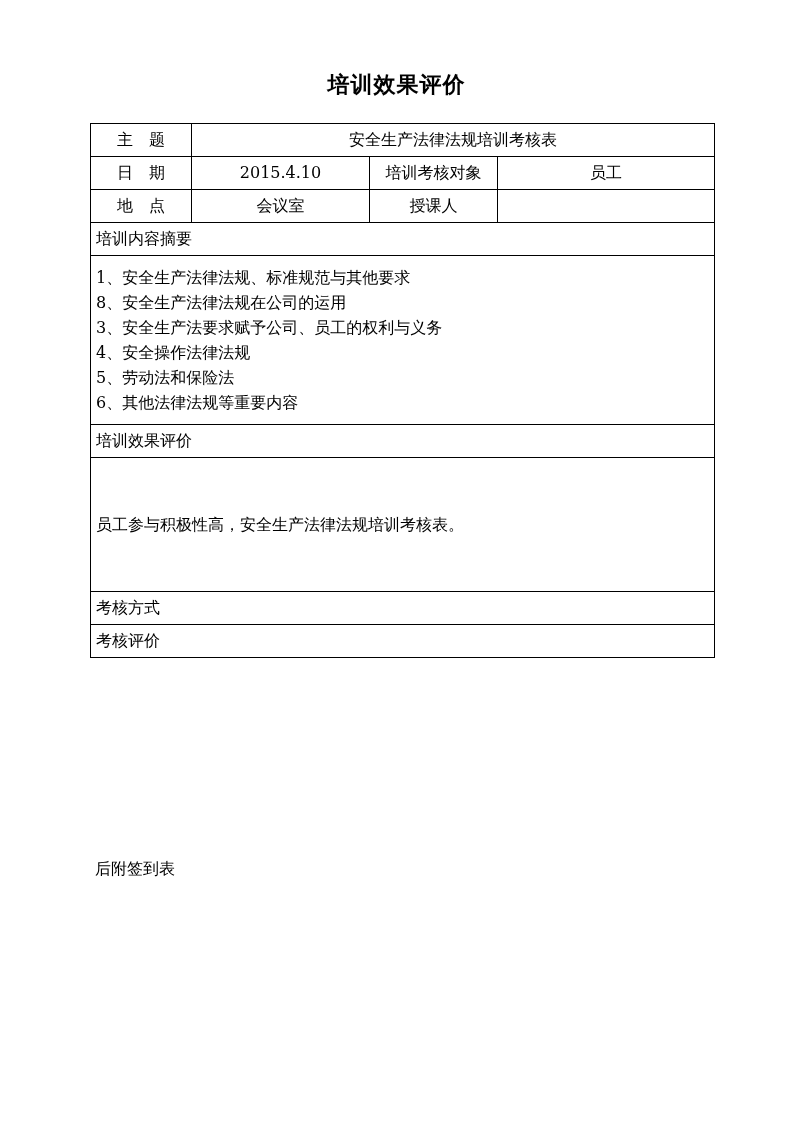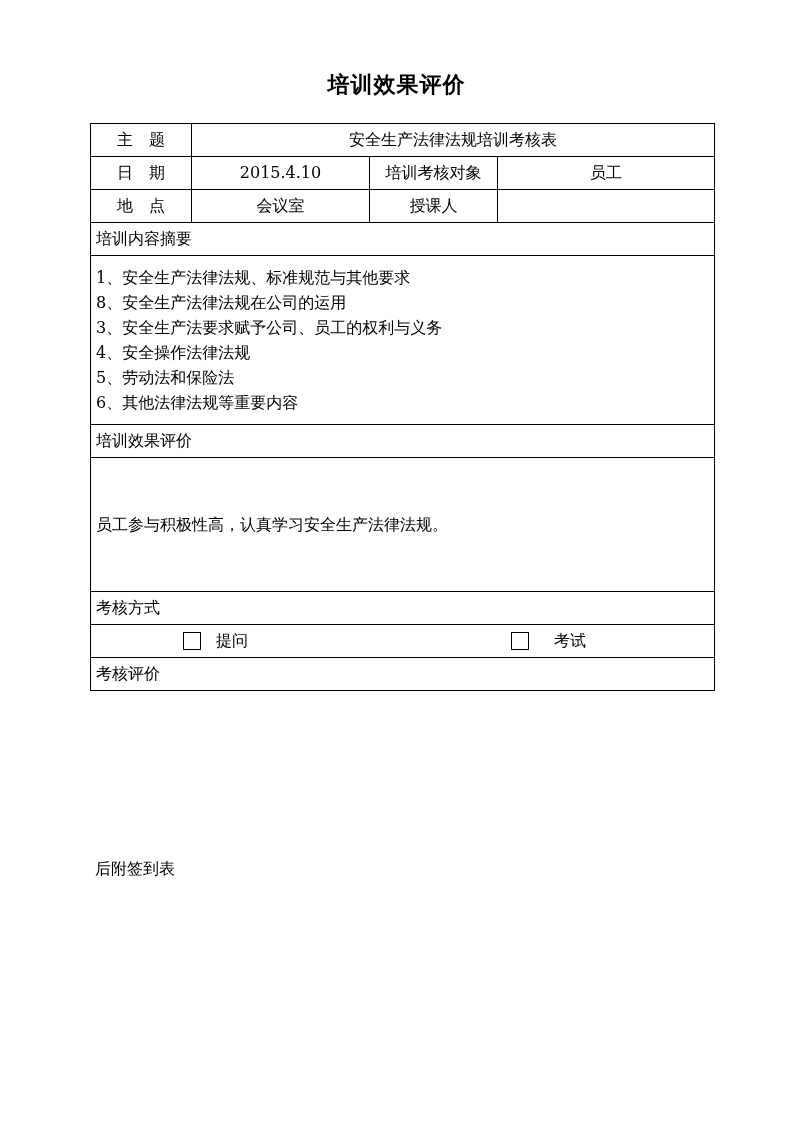--- a/index.html
+++ b/index.html
@@ -85,36 +85,26 @@
       <div class="list-line">5、劳动法和保险法</div>
       <div class="list-line">6、其他法律法规等重要内容</div>
     </td>
   </tr>
 
   <tr>
     <td class="section" colspan="4">培训效果评价</td>
   </tr>
   <tr>
     <td class="block" colspan="4" style="height:133px;">
-      <div class="para">员工参与积极性高，认真学习安全生产法律法规。</div>
+      <div class="para">员工参与积极性高，安全生产法律法规培训考核表。</div>
     </td>
   </tr>
 
   <tr>
     <td class="section" colspan="4">考核方式</td>
-  </tr>
-  <tr>
-    <td colspan="4" style="height:32px; padding:0;">
-      <div class="check-row">
-        <div class="checkbox" style="left:92px;"></div>
-        <div class="check-label" style="left:125px;">提问</div>
-        <div class="checkbox" style="left:420px;"></div>
-        <div class="check-label" style="left:463px;">考试</div>
-      </div>
-    </td>
   </tr>
 
   <tr>
     <td class="section" colspan="4">考核评价</td>
   </tr>
 </tbody>
   </table>
 
 <div class="footer-note">后附签到表</div>
 

